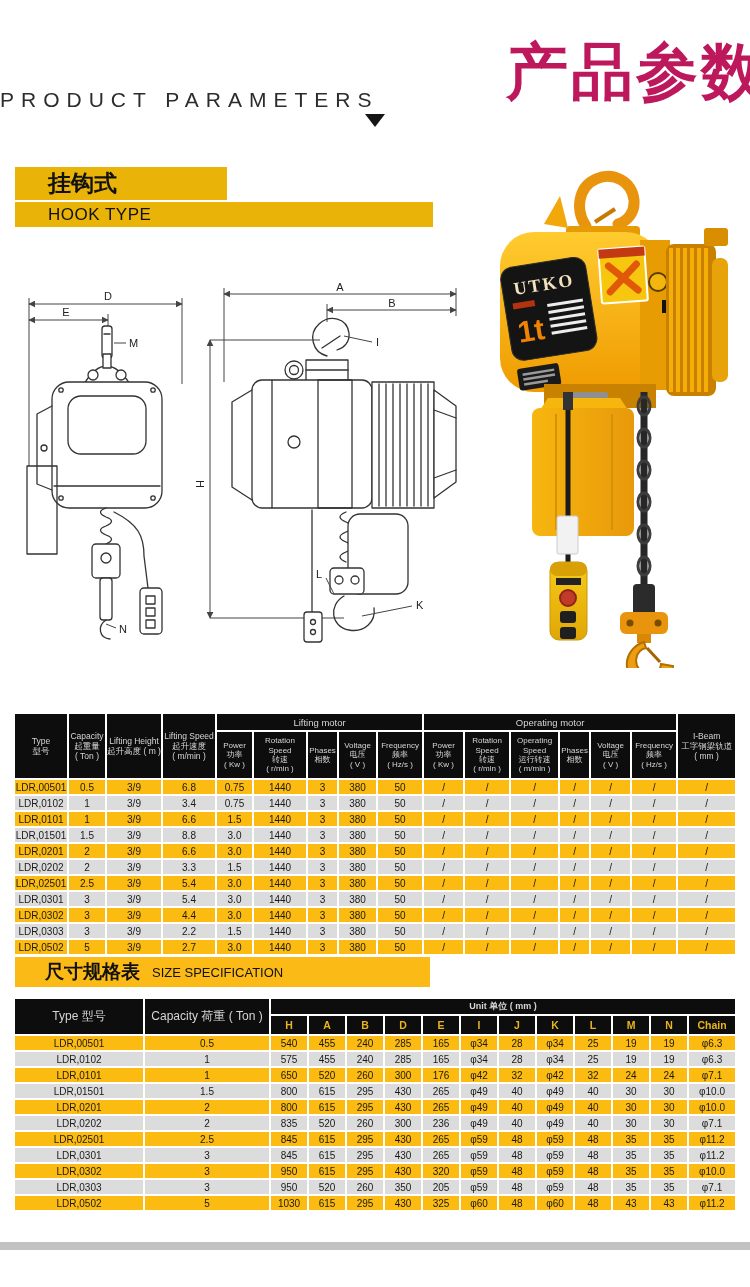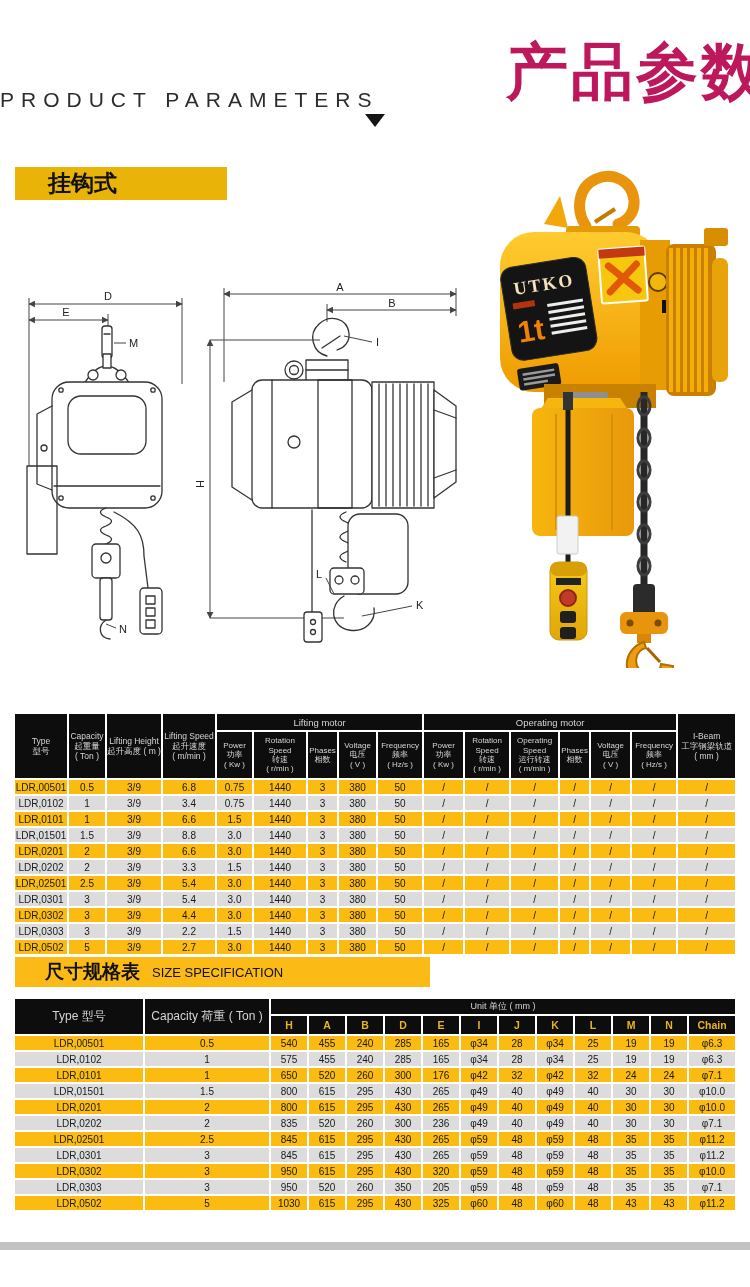--- a/index.html
+++ b/index.html
@@ -35,21 +35,21 @@
   th{background:#0D0D0D;color:#D6D6D6;font-weight:normal;text-align:center;
      vertical-align:middle;padding:1px 0;overflow:hidden;}
   th span{display:block;}
   #tech-table .grp-th{font-size:9.5px;height:14px;}
   #tech-table .sub th{font-size:8px;line-height:1.18;height:44px;}
   #tech-table .main-th{font-size:8.5px;line-height:1.2;}
   td{font-size:10px;text-align:center;height:14px;color:#191919;padding:0;white-space:nowrap;overflow:hidden;}
   .r-yellow td{background:#FBBB10;}
   .r-gray td{background:#DCDCDC;}
   #size-table .main-th{font-size:12px;}
-  #size-table .unitcell{font-size:9px;height:12px;}
+  #size-table .unitcell{font-size:9px;height:12px;font-weight:bold;}
   #size-table .letters th{color:#E9B41D;font-size:10.5px;font-weight:bold;height:16px;}
 
   
   .divider{position:absolute;left:0;top:1242px;width:750px;height:8px;background:#C2C2C2;}
 
   
   svg{position:absolute;}
   #front-view{left:22px;top:288px;}
   #side-view{left:194px;top:282px;}
   #photo{left:448px;top:170px;}
@@ -62,20 +62,23 @@
 <body>
 
 <div class="page">
 
   <h1 class="title">产品参数</h1>
   <div class="subtitle">PRODUCT PARAMETERS</div>
   <div class="tri"></div>
 
   <div class="bar bar-cn">
     <span>挂钩式</span>
+  </div>
+  <div class="bar bar-en">
+    <span>HOOK TYPE</span>
   </div>
 
   <svg id="front-view" width="168" height="358" viewBox="0 0 168 358">
     <defs>
       <marker id="fArr" viewBox="0 0 10 10" refX="9" refY="5" markerWidth="7" markerHeight="7" orient="auto-start-reverse">
         <path d="M0,0 L10,5 L0,10 Z" fill="#444"></path>
       </marker>
     </defs>
 
     <line class="dim" x1="7" y1="16" x2="160" y2="16" marker-start="url(#fArr)" marker-end="url(#fArr)"></line>

